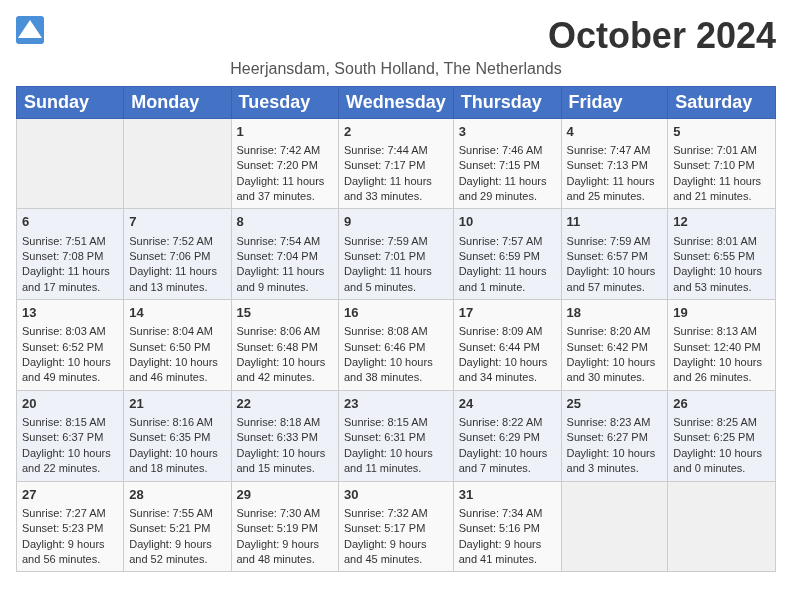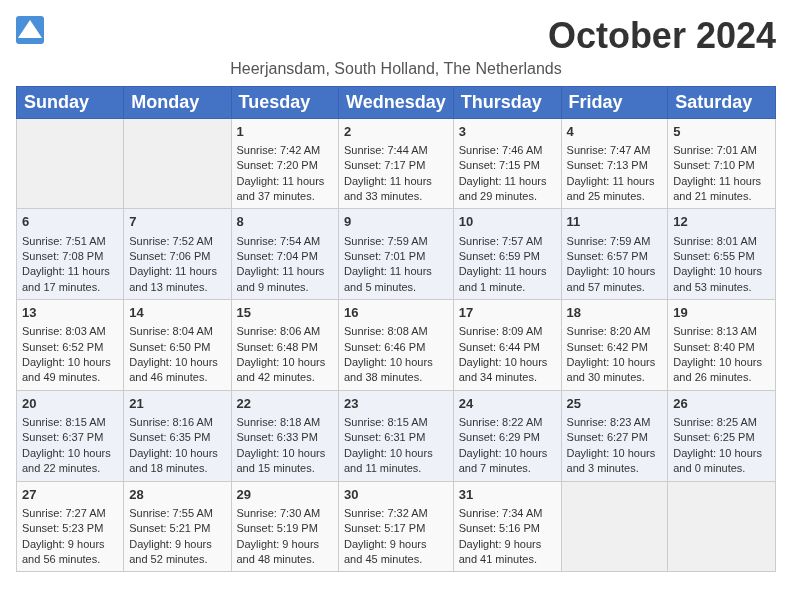--- a/index.html
+++ b/index.html
@@ -228,21 +228,21 @@
         </td>
         <td>
           <span class="day-number">18</span>
           <div>Sunrise: 8:20 AM</div>
           <div>Sunset: 6:42 PM</div>
           <div>Daylight: 10 hours and 30 minutes.</div>
         </td>
         <td>
           <span class="day-number">19</span>
           <div>Sunrise: 8:13 AM</div>
-          <div>Sunset: 8:40 PM</div>
+          <div>Sunset: 12:40 PM</div>
           <div>Daylight: 10 hours and 26 minutes.</div>
         </td>
       </tr>
       <tr>
         <td>
           <span class="day-number">20</span>
           <div>Sunrise: 8:15 AM</div>
           <div>Sunset: 6:37 PM</div>
           <div>Daylight: 10 hours and 22 minutes.</div>
         </td>

